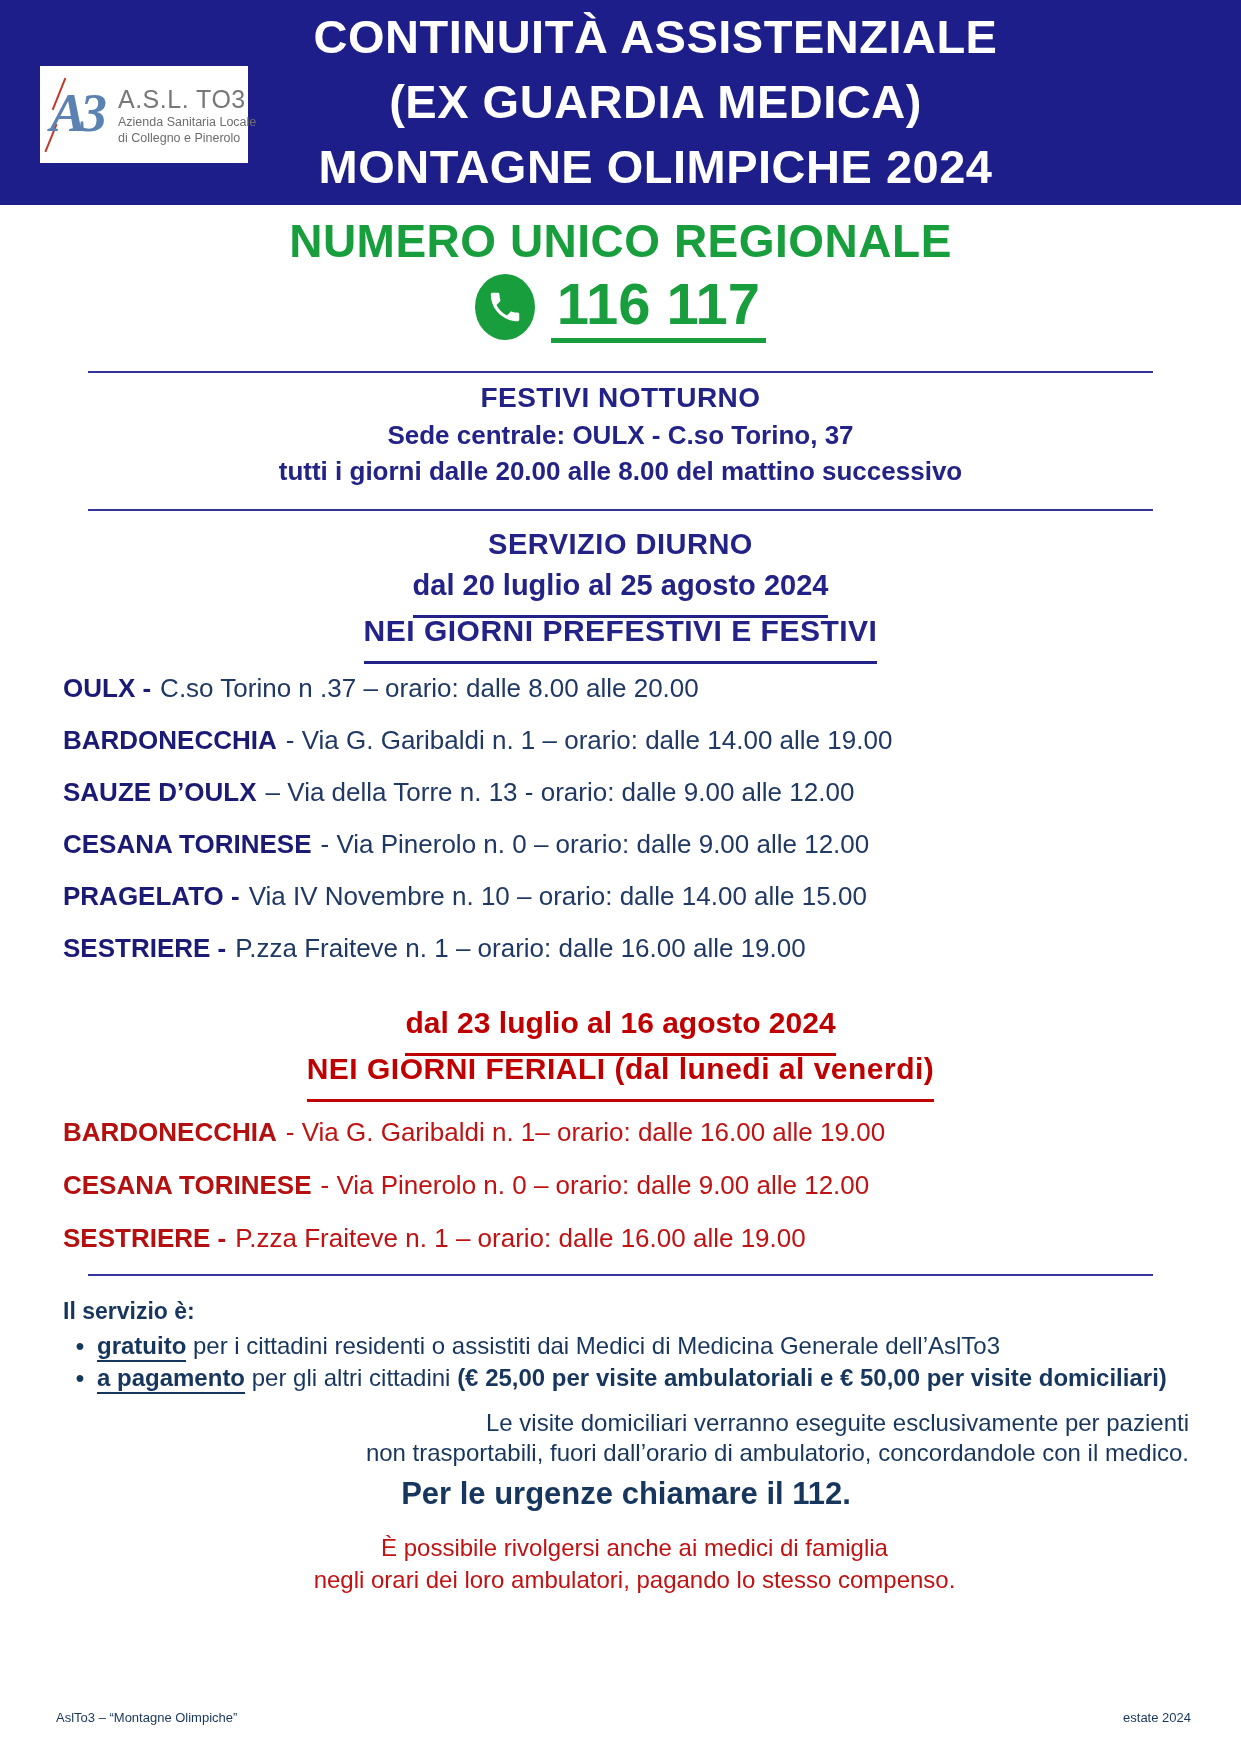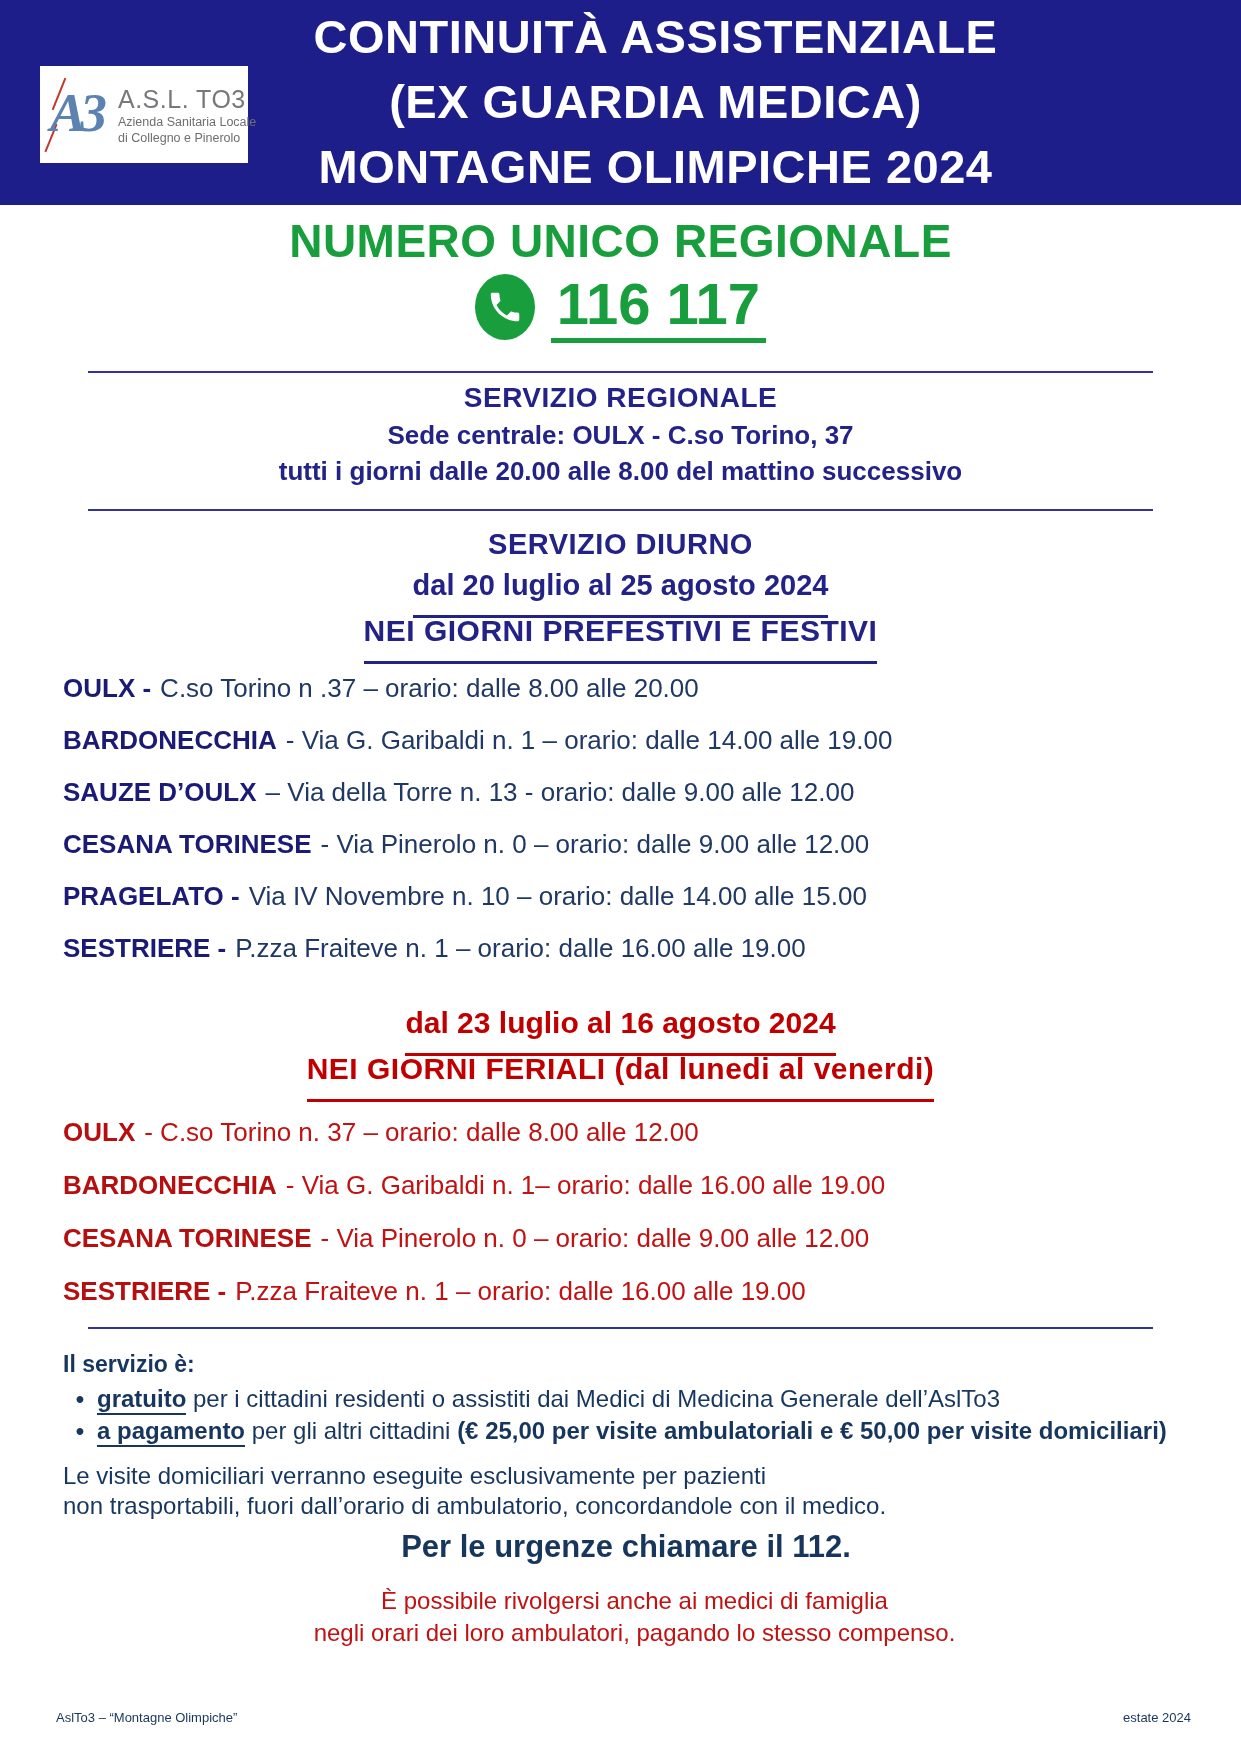--- a/index.html
+++ b/index.html
@@ -153,21 +153,21 @@
   .entries.red .town { color: #b50f0f; }
   .entries.red .details { color: #c01212; margin-left: 9px; }
 
   
   .info { margin: 16px 52px 0 63px; }
   .info .svc-title { color: #17365d; font-weight: bold; font-size: 23px; line-height: 38px; }
   .bullet { display: flex; color: #17365d; font-size: 24px; line-height: 32px; }
   .bullet .marker { flex: 0 0 34px; text-align: center; font-weight: bold; }
   .bullet .lead { font-weight: bold; border-bottom: 2px solid #17365d; padding-bottom: 1px; }
   .bullet .bold { font-weight: bold; }
-  .note { margin-top: 14px; color: #17365d; font-size: 24px; line-height: 30px; text-align: left; }
+  .note { margin-top: 14px; color: #17365d; font-size: 24px; line-height: 30px; text-align: right; }
   .urgent { margin-top: 6px; color: #17365d; font-weight: bold; font-size: 31px; line-height: 40px; text-align: center; }
 
   .family { margin-top: 18px; color: #c01212; font-size: 24px; line-height: 32px; text-align: center; padding-left: 28px; }
 
   
   .footer {
     position: absolute;
     left: 0; right: 0; bottom: 30px;
     display: flex;
     justify-content: space-between;
@@ -207,21 +207,21 @@
       <svg viewBox="0 0 24 24" aria-hidden="true">
         <path fill="#ffffff" d="M6.62 10.79c1.44 2.83 3.76 5.14 6.59 6.59l2.2-2.21c.27-.27.67-.36 1.02-.24 1.12.37 2.33.57 3.57.57.55 0 1 .45 1 1V20c0 .55-.45 1-1 1-9.39 0-17-7.61-17-17 0-.55.45-1 1-1h3.5c.55 0 1 .45 1 1 0 1.25.2 2.45.57 3.57.11.35.03.74-.25 1.02l-2.2 2.2z"></path>
       </svg>
     </span>
     <span class="phone-number">116 117</span>
   </div>
 
   <div class="rule"></div>
 
   <section class="night center">
-    <div class="sec-title">SERVIZIO REGIONALE</div>
+    <div class="sec-title">FESTIVI NOTTURNO</div>
     <div class="sub">Sede centrale: OULX - C.so Torino, 37</div>
     <div class="sub">tutti i giorni dalle 20.00 alle 8.00 del mattino successivo</div>
   </section>
 
   <div class="rule r2"></div>
 
   <section class="day-head center">
     <div class="sec-title">SERVIZIO DIURNO</div>
     <div class="period"><span class="u">dal 20 luglio al 25 agosto 2024</span></div>
     <div class="days"><span class="u">NEI GIORNI PREFESTIVI E FESTIVI</span></div>
@@ -235,21 +235,20 @@
     <div class="entry"><span class="town">PRAGELATO -</span><span class="details">Via IV Novembre n. 10 – orario: dalle 14.00 alle 15.00</span></div>
     <div class="entry"><span class="town">SESTRIERE -</span><span class="details">P.zza Fraiteve n. 1 – orario: dalle 16.00 alle 19.00</span></div>
   </div>
 
   <section class="weekday-head center">
     <div class="period"><span class="u">dal 23 luglio al 16 agosto 2024</span></div>
     <div class="days"><span class="u">NEI GIORNI FERIALI (dal lunedi al venerdi)</span></div>
   </section>
 
   <div class="entries red">
-    <div class="entry"><span class="town">OULX</span><span class="details">- C.so Torino n. 37 – orario: dalle 8.00 alle 12.00</span></div>
     <div class="entry"><span class="town">BARDONECCHIA</span><span class="details">- Via G. Garibaldi n. 1– orario: dalle 16.00 alle 19.00</span></div>
     <div class="entry"><span class="town">CESANA TORINESE</span><span class="details">- Via Pinerolo n. 0 – orario: dalle 9.00 alle 12.00</span></div>
     <div class="entry"><span class="town">SESTRIERE -</span><span class="details">P.zza Fraiteve n. 1 – orario: dalle 16.00 alle 19.00</span></div>
   </div>
 
   <div class="rule r3"></div>
 
   <section class="info">
     <div class="svc-title">Il servizio è:</div>
     <div class="bullet">

